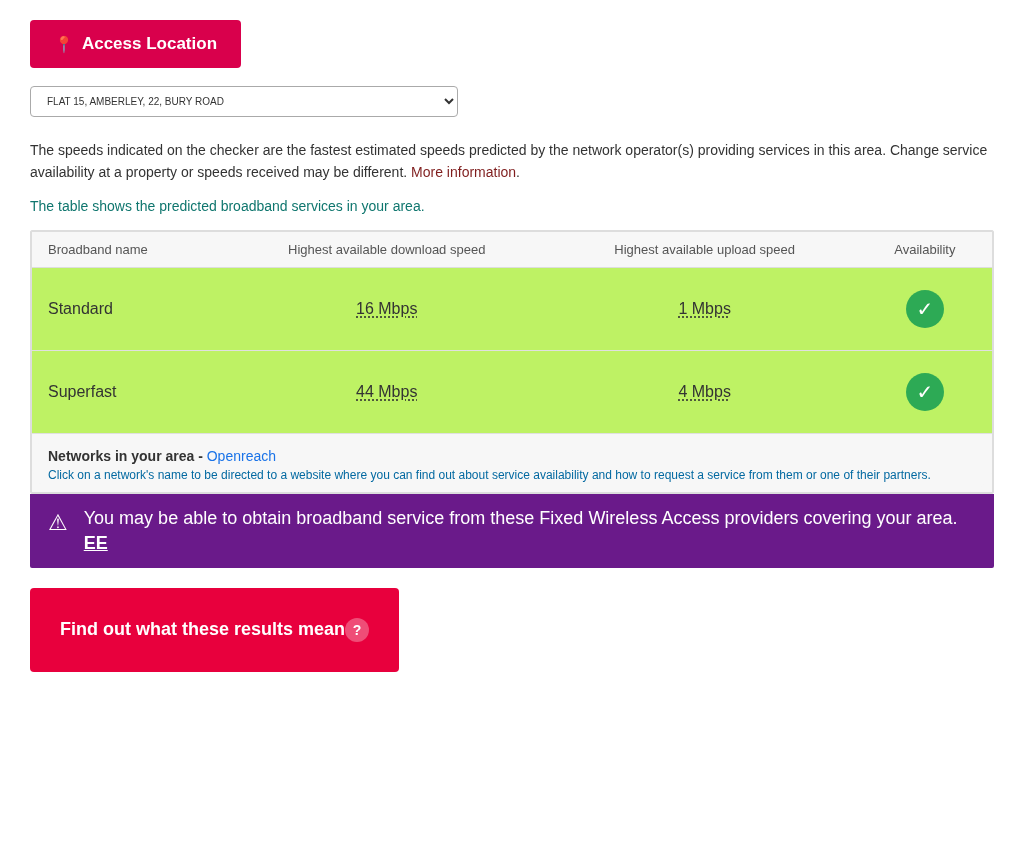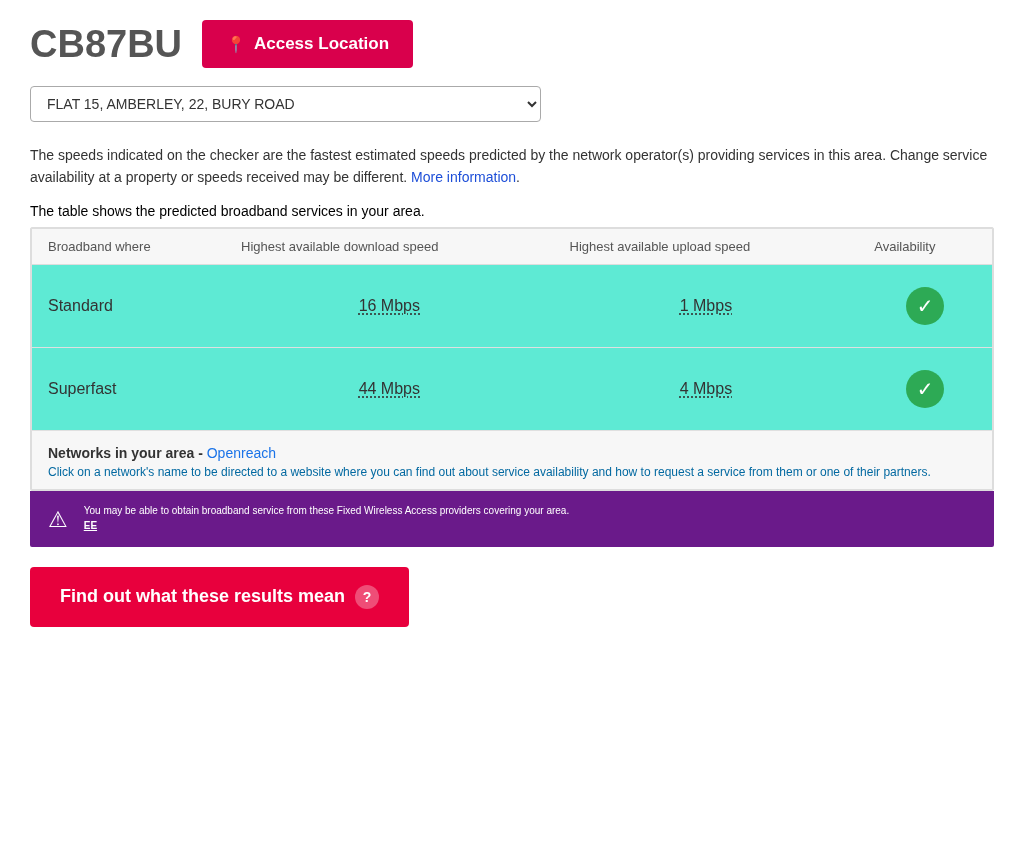--- a/index.html
+++ b/index.html
@@ -36,47 +36,47 @@
       display: flex;
       align-items: center;
       gap: 8px;
     }
     .location-pin {
       font-size: 16px;
     }
 
     
     .address-select {
-      width: 511px;
+      width: 428px;
       padding: 8px 12px;
-      font-size: 14px;
+      font-size: 10px;
       border: 1px solid #aaa;
       border-radius: 4px;
       background: #fff;
       color: #333;
       cursor: pointer;
       margin-bottom: 22px;
     }
 
     
     .info-text {
       font-size: 14px;
       line-height: 1.6;
       color: #333;
       margin-bottom: 14px;
       max-width: 960px;
     }
     .info-text a {
-      color: #1d4ed8;
+      color: #7f1d1d;
       text-decoration: none;
     }
     .table-intro {
       font-size: 14px;
-      color: #000000;
-      margin-bottom: 8px;
+      color: #0f766e;
+      margin-bottom: 16px;
     }
 
     
     .broadband-table {
       width: 100%;
       border-collapse: collapse;
       background: #f7f7f7;
       border: 1px solid #ddd;
       margin-bottom: 0;
     }
@@ -85,27 +85,28 @@
     }
     .broadband-table th {
       padding: 10px 16px;
       text-align: left;
       font-weight: normal;
       color: #555;
       font-size: 13px;
       border-bottom: 1px solid #ddd;
     }
     .broadband-table th.center {
+      text-align: center;
     }
     .broadband-table td {
       padding: 22px 16px;
       border-bottom: 1px solid #e0e0e0;
       font-size: 16px;
       color: #333;
-      background: #5eead4;
+      background: #bef264;
     }
     .broadband-table td.center {
       text-align: center;
     }
     .broadband-table tbody tr:last-child td {
       border-bottom: none;
     }
     .speed-value {
       font-size: 16px;
       color: #333;
@@ -178,43 +179,43 @@
       border-radius: 0 0 2px 2px;
       margin-bottom: 16px;
     }
     .alert-icon {
       font-size: 22px;
       color: #fff;
       flex-shrink: 0;
       margin-top: 2px;
     }
     .alert-content {
-      font-size: 10px;
+      font-size: 18px;
     }
     .alert-content a {
       color: #fff;
       text-decoration: underline;
       display: block;
       margin-top: 4px;
       font-weight: bold;
     }
 
     
     .find-out-btn {
       background: #e8003d;
       color: #fff;
       border: none;
-      padding: 18px 30px;
+      padding: 30px 30px;
       font-size: 18px;
       font-weight: bold;
       cursor: pointer;
       border-radius: 4px;
       display: inline-flex;
       align-items: center;
-      gap: 10px;
+      gap: 0;
       margin-top: 4px;
     }
     .question-circle {
       display: inline-flex;
       align-items: center;
       justify-content: center;
       width: 24px;
       height: 24px;
       background: rgba(255,255,255,0.3);
       border-radius: 50%;
@@ -229,21 +230,20 @@
       overflow: hidden;
     }
   </style>
 </head>
 <body>
 
 
 
 
 <div class="header">
-  <span class="postcode-title">CB87BU</span>
   <button class="change-location-btn">
     <span class="location-pin">📍</span>
     <span>Access Location</span>
   </button>
 </div>
 
 
 <select class="address-select">
   <option>FLAT 15, AMBERLEY, 22, BURY ROAD</option>
 </select>
@@ -253,21 +253,21 @@
   <span>The speeds indicated on the checker are the fastest estimated speeds predicted by the network operator(s) providing services in this area. Change service availability at a property or speeds received may be different.</span>
   <a href="#">More information</a>.
 </p>
 <p class="table-intro">The table shows the predicted broadband services in your area.</p>
 
 
 <div class="table-wrapper">
   <table class="broadband-table">
     <thead>
       <tr>
-        <th>Broadband where</th>
+        <th>Broadband name</th>
         <th class="center">Highest available download speed</th>
         <th class="center">Highest available upload speed</th>
         <th class="center">Availability</th>
       </tr>
     </thead>
     <tbody>
 
       <tr>
         <td>Standard</td>
         <td class="center">

